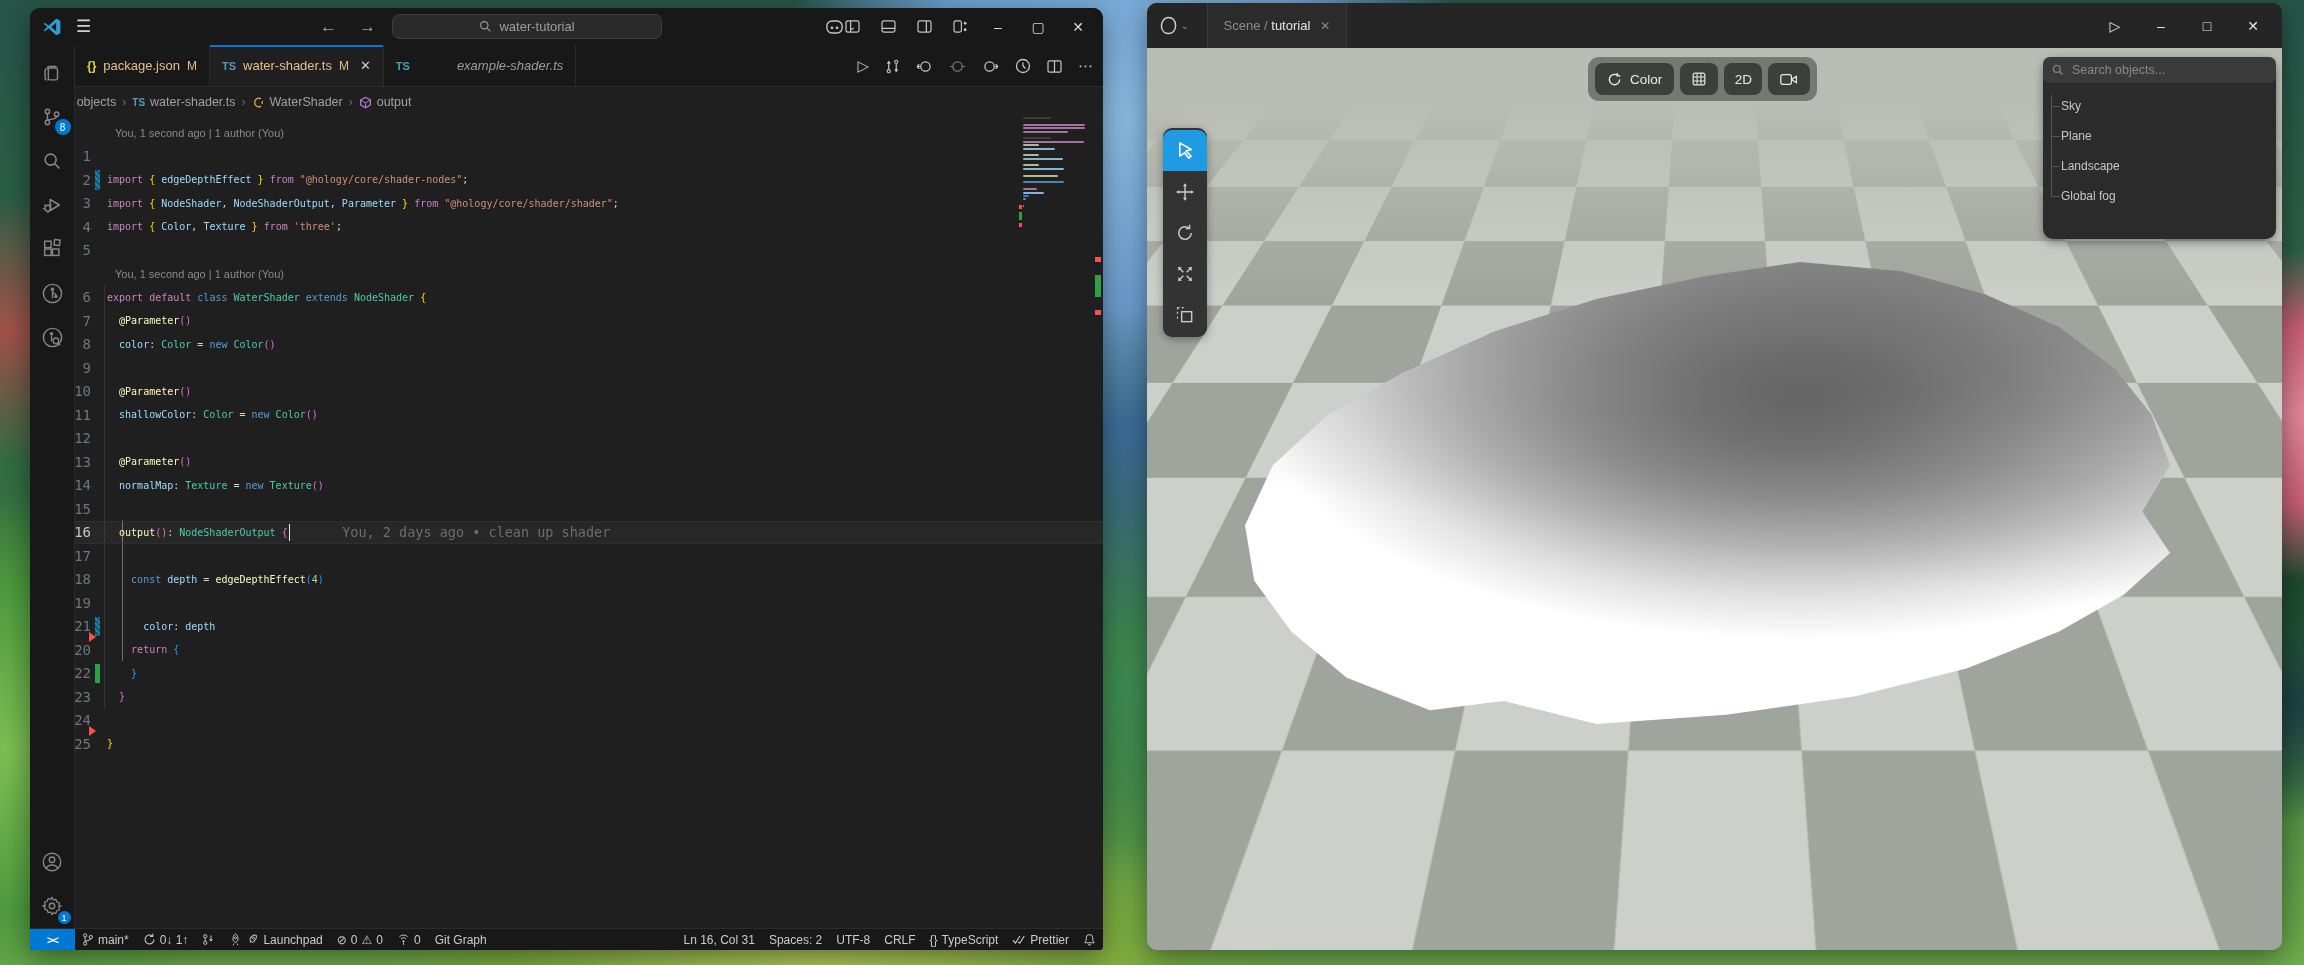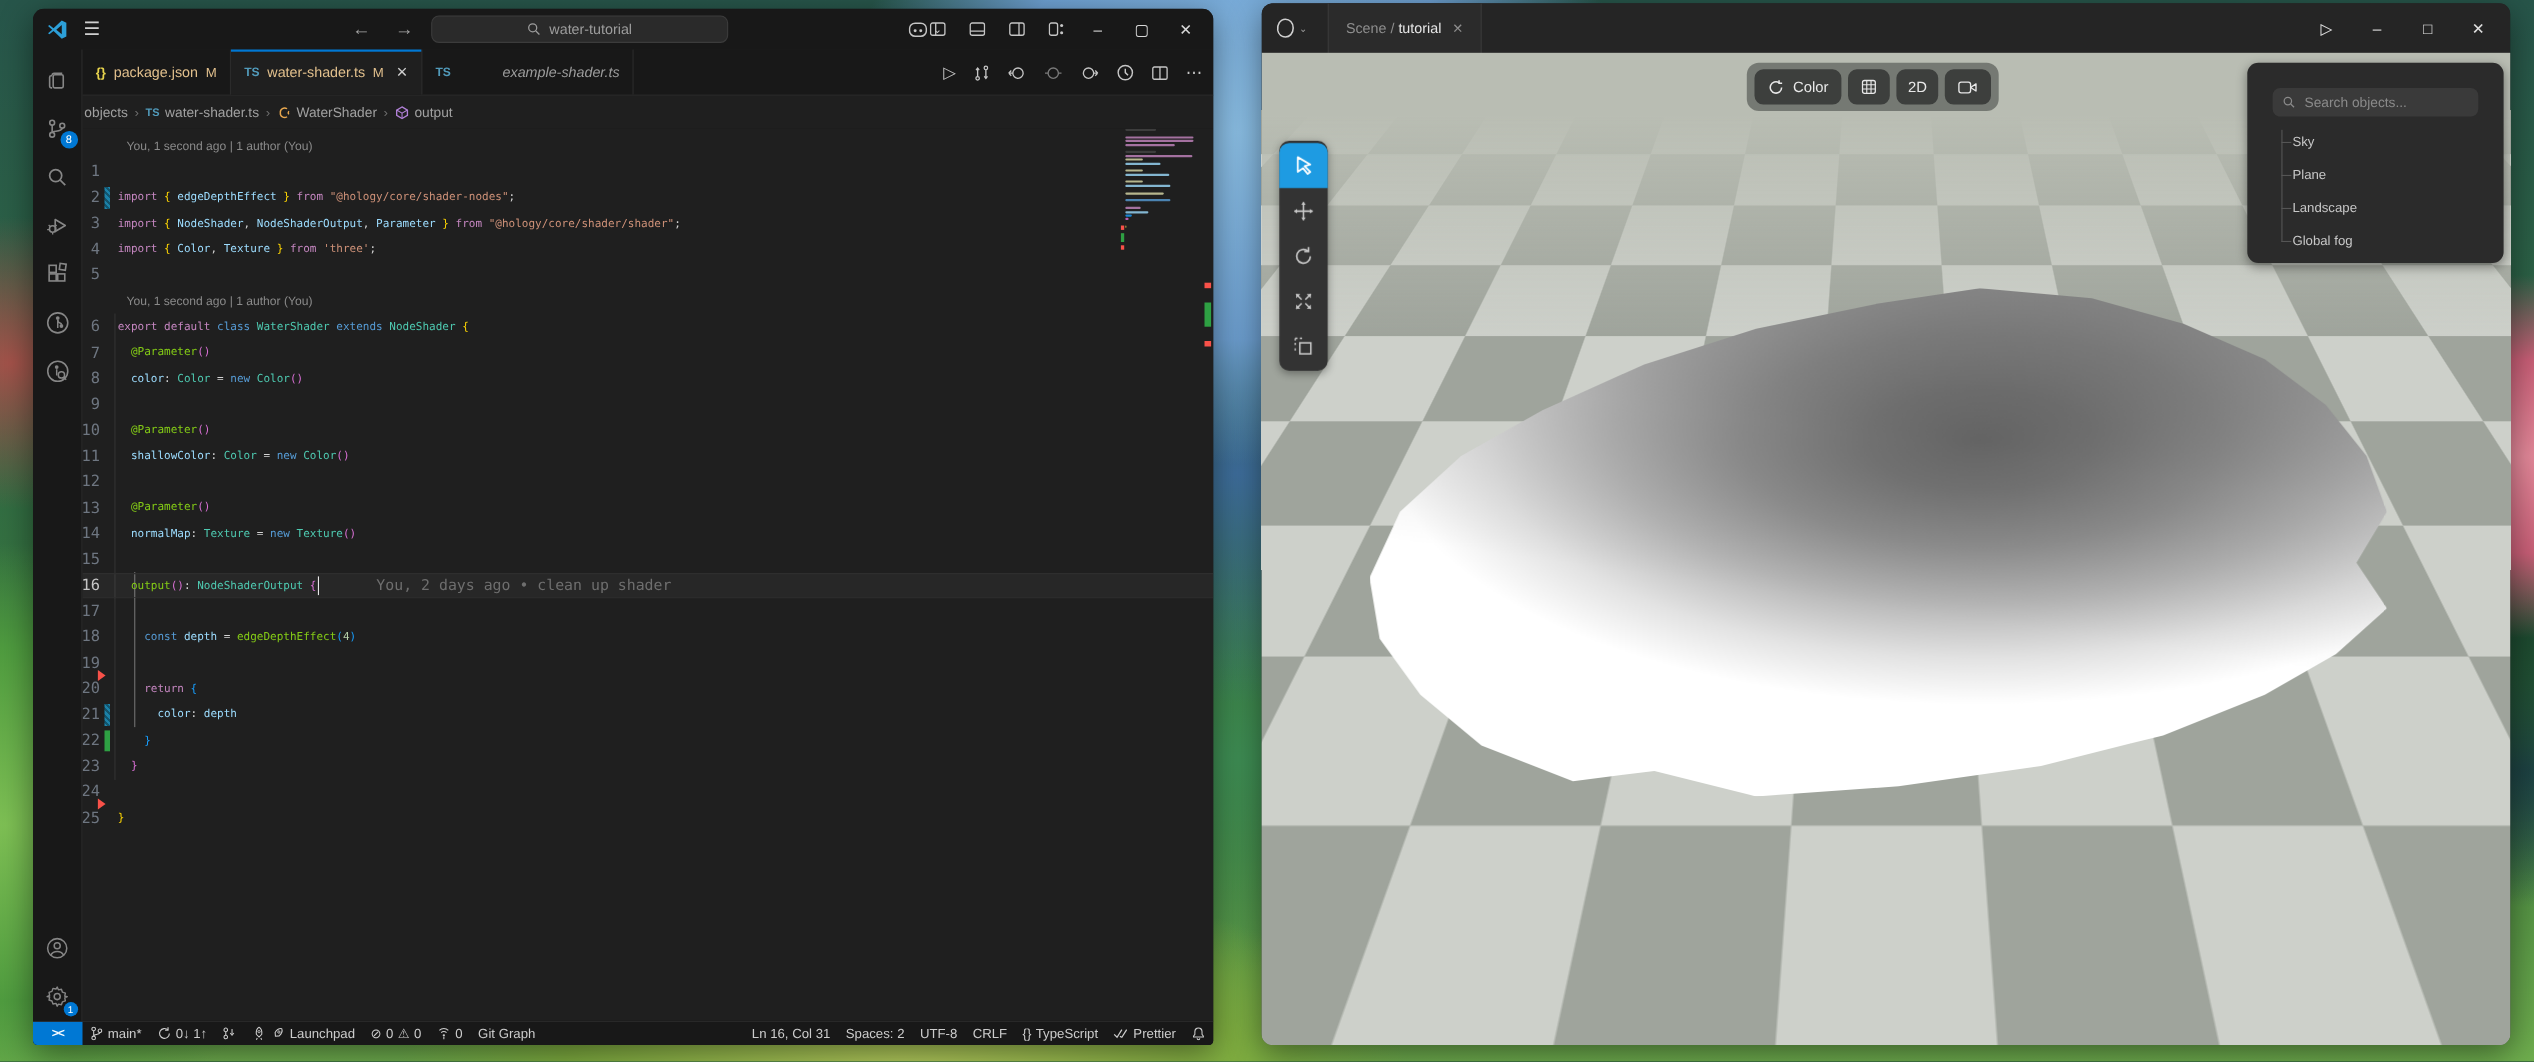--- a/index.html
+++ b/index.html
@@ -60,21 +60,21 @@
   .row { height:23.5px; display:flex; align-items:center; position:relative; white-space:pre;margin-left:19px; }
   .row.current { background:rgba(255,255,255,0.04); box-shadow:inset 0 1px 0 #2e2e2e, inset 0 -1px 0 #2e2e2e; }
   .gut { width:58px; flex:0 0 auto; text-align:right; padding-right:16px; color:#6e7681; font-size:14px; position:relative; }
   .row.current .gut { color:#c6c6c6; }
   .deco { position:absolute; left:46px; top:2px; bottom:2px; width:5px; }
   .deco.m { background:repeating-linear-gradient(45deg,#1b81a8 0 2px,#12556e 2px 4px); }
   .deco.a { background:#2ea043; }
   .tri { position:absolute; left:40px; top:-6px; width:0; height:0; border-left:7px solid #f85149; border-top:5px solid transparent; border-bottom:5px solid transparent; }
   .code-line { font-size:10px; color:#d4d4d4; }
   .tok-kw{color:#c586c0} .tok-kb{color:#569cd6} .tok-id{color:#9cdcfe} .tok-ty{color:#4ec9b0}
-  .tok-fn{color:#84cc16} .tok-str{color:#ce9178} .tok-num{color:#b5cea8} .tok-pl{color:#d4d4d4}
+  .tok-fn{color:#fef9c3} .tok-str{color:#ce9178} .tok-num{color:#b5cea8} .tok-pl{color:#d4d4d4}
   .tok-b1{color:#ffd602} .tok-b2{color:#da70d6} .tok-b3{color:#179fff}
   .lens { font-family:"Liberation Sans",sans-serif; font-size:11px; color:#8a8a8a; padding-left:66px; }
   .blame { font-size:13.5px; color:#6e6e6e; margin-left:52px; font-family:"DejaVu Sans Mono", monospace; }
   .cursor { display:inline-block; width:1.5px; height:17px; background:#e8e8e8; vertical-align:middle; margin-left:1px; }
   .iguide { position:absolute; width:1px; background:#333; }
   .iguide.active { background:#707070; }
 
   .minimap { position:absolute; right:14px; top:0; width:66px; height:120px; }
   .mm-line { height:2px; margin-bottom:1.4px; border-radius:1px; }
   .mm-diff { position:absolute; left:-4px; width:3px; }
@@ -120,21 +120,21 @@
 
   .tools { position:absolute; left:16px; top:80px; width:44px; background:#333333; border-radius:9px; padding:2px 0; box-shadow:0 2px 8px rgba(0,0,0,.35); }
   .tool { width:44px; height:41px; display:flex; align-items:center; justify-content:center; color:#c9c9c9; cursor:pointer; }
   .tool.sel { background:#1e9be2; border-radius:9px 9px 0 0; color:#fff; }
 
   .vtoolbar { position:absolute; left:441px; top:9px; height:44px; background:rgba(62,66,62,.55);
     border-radius:11px; display:flex; align-items:center; gap:6px; padding:0 7px; }
   .vbtn { height:32px; background:#3d3f3d; border-radius:8px; color:#e8e8e8; display:flex; align-items:center; justify-content:center; gap:8px; font-size:13.5px; padding:0 12px; cursor:pointer; }
 
   .outliner { position:absolute; right:6px; top:9px; width:233px; height:182px; background:#2b2b2b;
-    border-radius:10px; box-shadow:0 3px 10px rgba(0,0,0,.4); padding:23px; }
+    border-radius:10px; box-shadow:0 3px 10px rgba(0,0,0,.4); padding:0; }
   .search-box { height:26px; background:#3a3a3a; border-radius:7px; display:flex; align-items:center; gap:8px; padding:0 9px; color:#8a8a8a; font-size:12.5px; }
   .tree { margin-top:8px; position:relative; padding-left:18px; }
   .tree-item { height:30px; display:flex; align-items:center; font-size:12px; color:#c7c7c7; position:relative; cursor:pointer; }
   .tree-item::before { content:""; position:absolute; left:-10px; top:50%; width:9px; height:1px; background:#555; }
   .tree-rail { position:absolute; left:8px; top:4px; bottom:14px; width:1px; background:#555; }
 
   svg { display:block; }
 </style>
 </head>
 <body>
@@ -319,22 +319,22 @@
         <div class="row"><span class="gut">10</span><span class="code-line"><span class="tok-pl">  </span><span class="tok-fn">@Parameter</span><span class="tok-b2">()</span></span></div>
         <div class="row"><span class="gut">11</span><span class="code-line"><span class="tok-pl">  </span><span class="tok-id">shallowColor</span><span class="tok-pl">: </span><span class="tok-ty">Color</span><span class="tok-pl"> = </span><span class="tok-kb">new</span><span class="tok-pl"> </span><span class="tok-ty">Color</span><span class="tok-b2">()</span></span></div>
         <div class="row"><span class="gut">12</span><span class="code-line"></span></div>
         <div class="row"><span class="gut">13</span><span class="code-line"><span class="tok-pl">  </span><span class="tok-fn">@Parameter</span><span class="tok-b2">()</span></span></div>
         <div class="row"><span class="gut">14</span><span class="code-line"><span class="tok-pl">  </span><span class="tok-id">normalMap</span><span class="tok-pl">: </span><span class="tok-ty">Texture</span><span class="tok-pl"> = </span><span class="tok-kb">new</span><span class="tok-pl"> </span><span class="tok-ty">Texture</span><span class="tok-b2">()</span></span></div>
         <div class="row"><span class="gut">15</span><span class="code-line"></span></div>
         <div class="row current"><span class="gut">16</span><span class="code-line"><span class="tok-pl">  </span><span class="tok-fn">output</span><span class="tok-b2">()</span><span class="tok-pl">: </span><span class="tok-ty">NodeShaderOutput</span><span class="tok-pl"> </span><span class="tok-b2">{</span></span><span class="cursor"></span><span class="blame">You, 2 days ago • clean up shader</span></div>
         <div class="row"><span class="gut">17</span><span class="code-line"></span></div>
         <div class="row"><span class="gut">18</span><span class="code-line"><span class="tok-pl">    </span><span class="tok-kb">const</span><span class="tok-pl"> </span><span class="tok-id">depth</span><span class="tok-pl"> = </span><span class="tok-fn">edgeDepthEffect</span><span class="tok-b3">(</span><span class="tok-num">4</span><span class="tok-b3">)</span></span></div>
         <div class="row"><span class="gut">19</span><span class="code-line"></span></div>
+        <div class="row"><span class="gut">21</span><span class="deco m"></span><span class="code-line"><span class="tok-pl">      </span><span class="tok-id">color</span><span class="tok-pl">: </span><span class="tok-id">depth</span></span></div>
         <div class="row"><span class="gut">20</span><span class="tri"></span><span class="code-line"><span class="tok-pl">    </span><span class="tok-kw">return</span><span class="tok-pl"> </span><span class="tok-b3">{</span></span></div>
-        <div class="row"><span class="gut">21</span><span class="deco m"></span><span class="code-line"><span class="tok-pl">      </span><span class="tok-id">color</span><span class="tok-pl">: </span><span class="tok-id">depth</span></span></div>
         <div class="row"><span class="gut">22</span><span class="deco a"></span><span class="code-line"><span class="tok-pl">    </span><span class="tok-b3">}</span></span></div>
         <div class="row"><span class="gut">23</span><span class="code-line"><span class="tok-pl">  </span><span class="tok-b2">}</span></span></div>
         <div class="row"><span class="gut">24</span><span class="code-line"></span></div>
         <div class="row"><span class="gut">25</span><span class="tri"></span><span class="code-line"><span class="tok-b1">}</span></span></div>
       </div>
     <div class="minimap" id="minimap">
       <div class="mm-diff" style="top:88px;height:4px;background:#f85149;"></div>
       <div class="mm-diff" style="top:95px;height:8px;background:#2ea043;"></div>
       <div class="mm-diff" style="top:106px;height:4px;background:#f85149;"></div>
     <div class="mm-line" style="width: 28px; background: rgb(85, 85, 85); opacity: 0.55;"></div>

